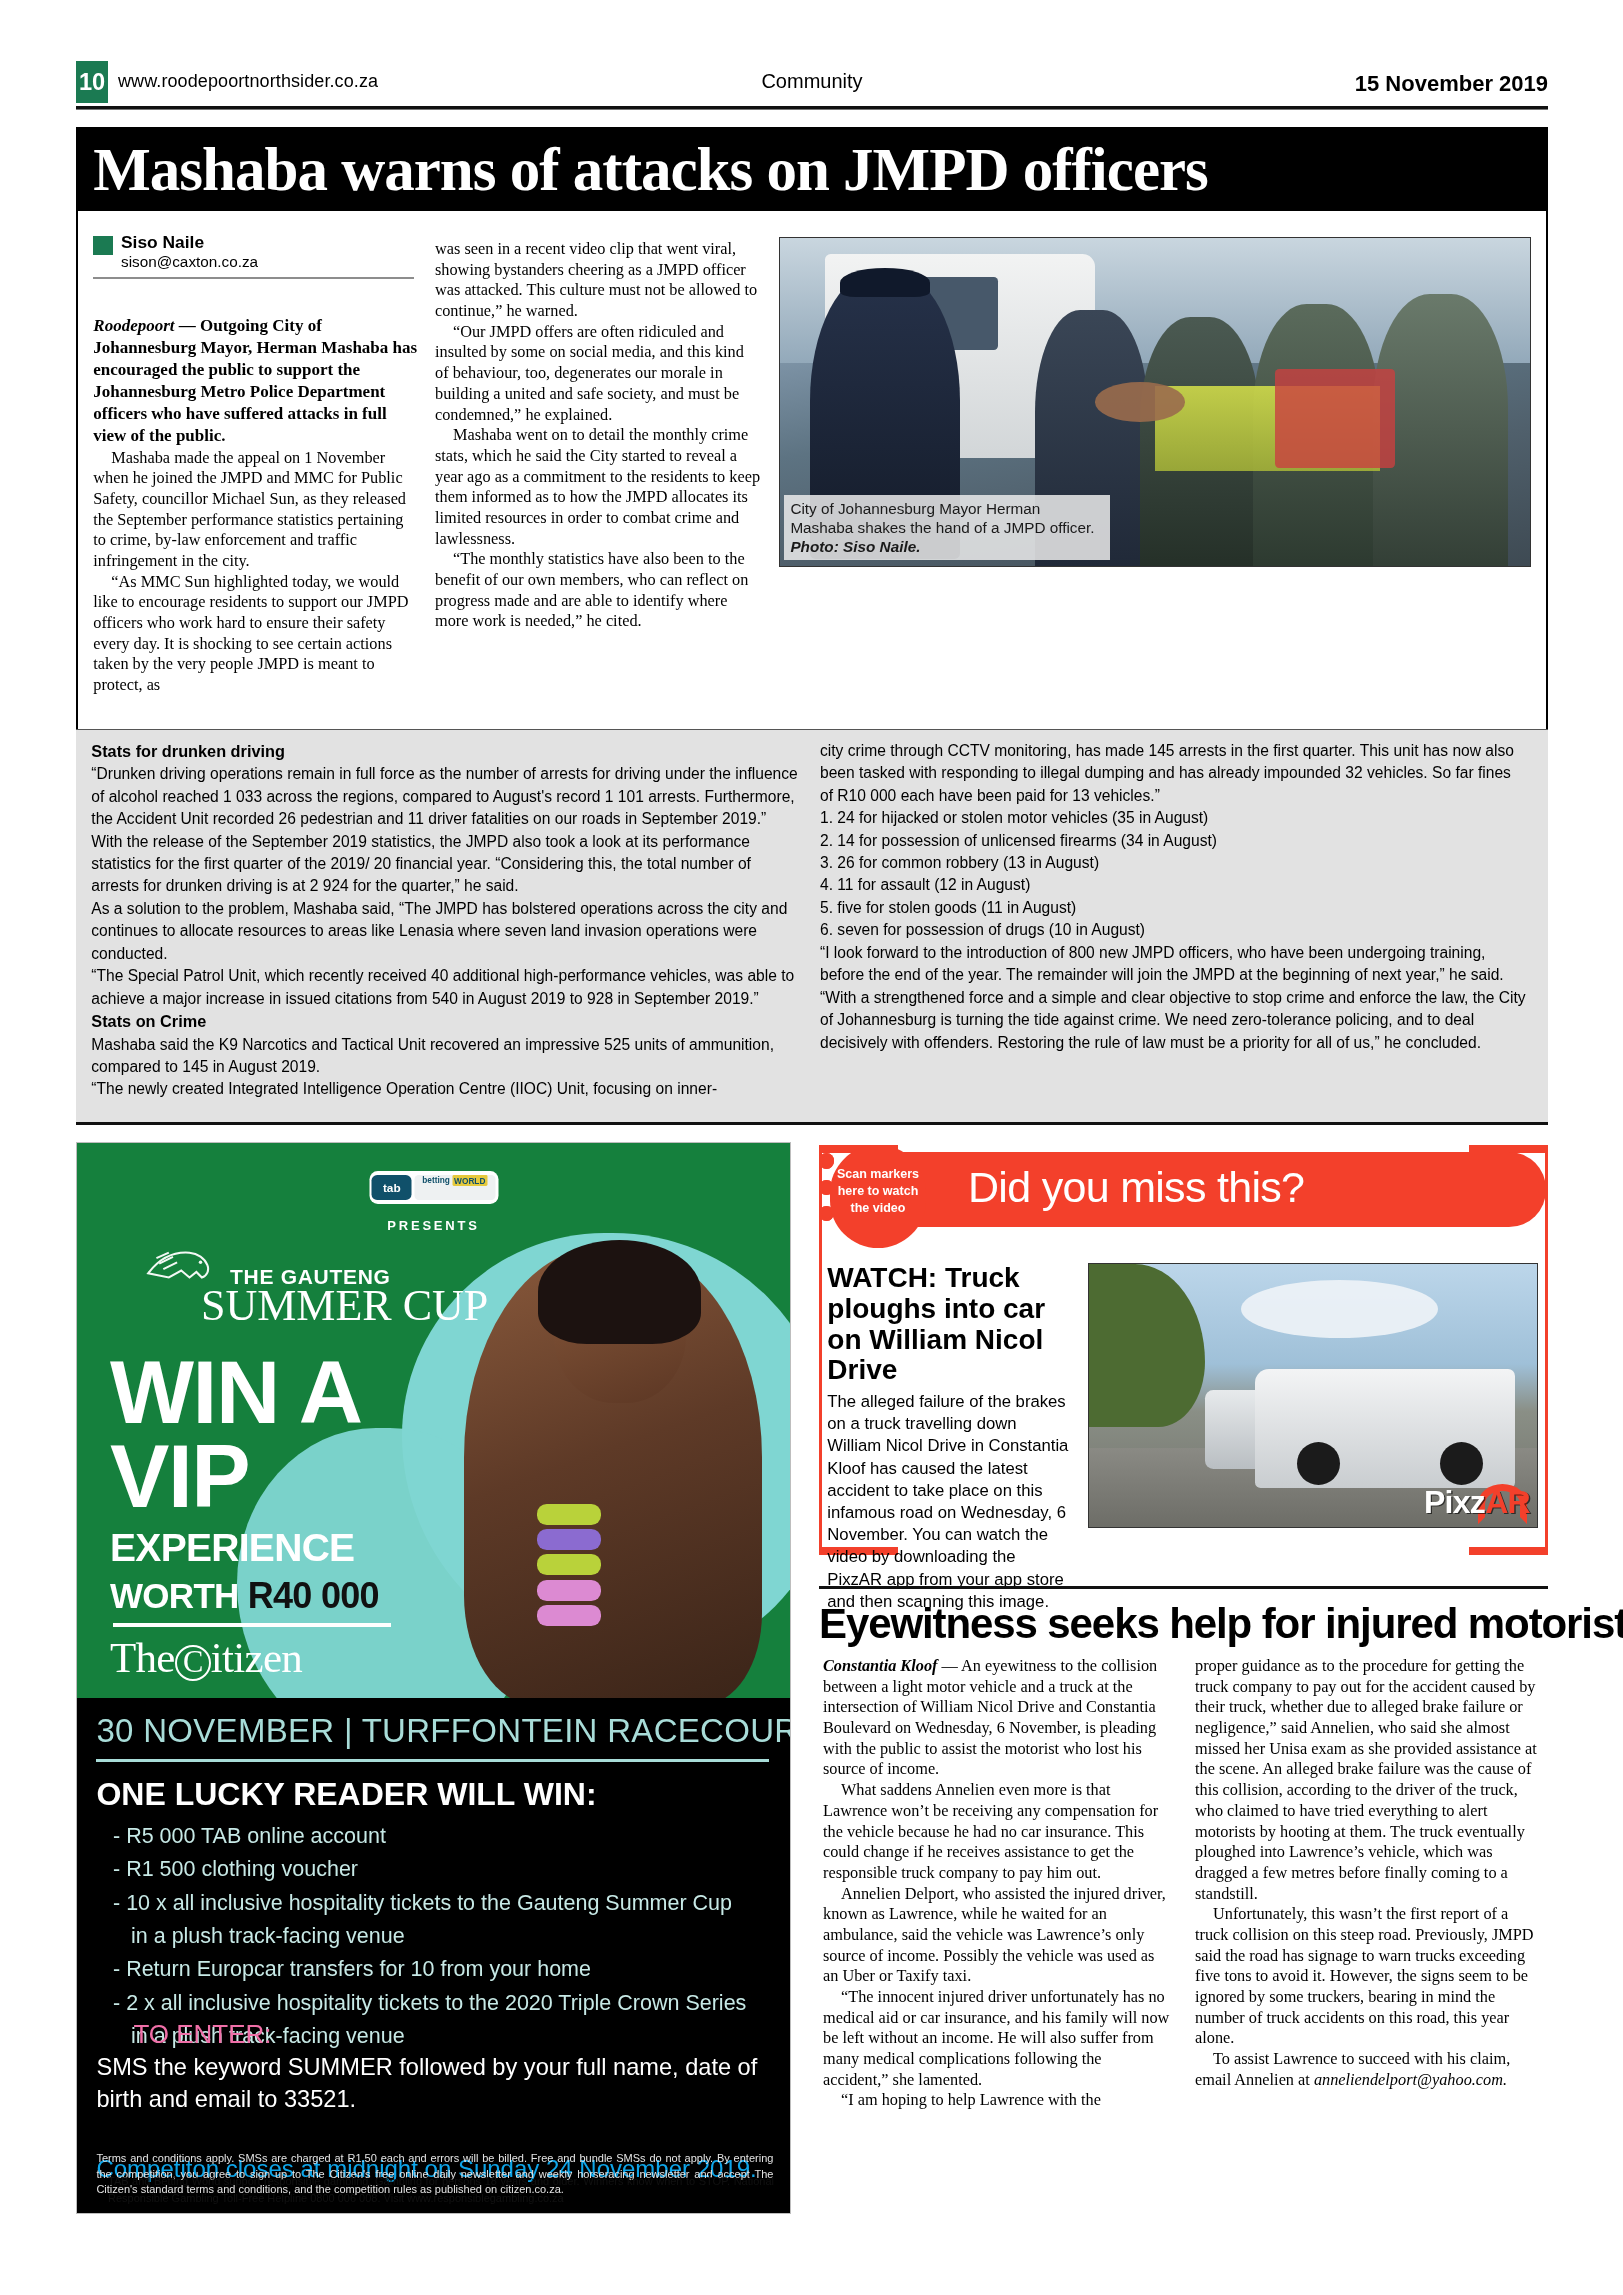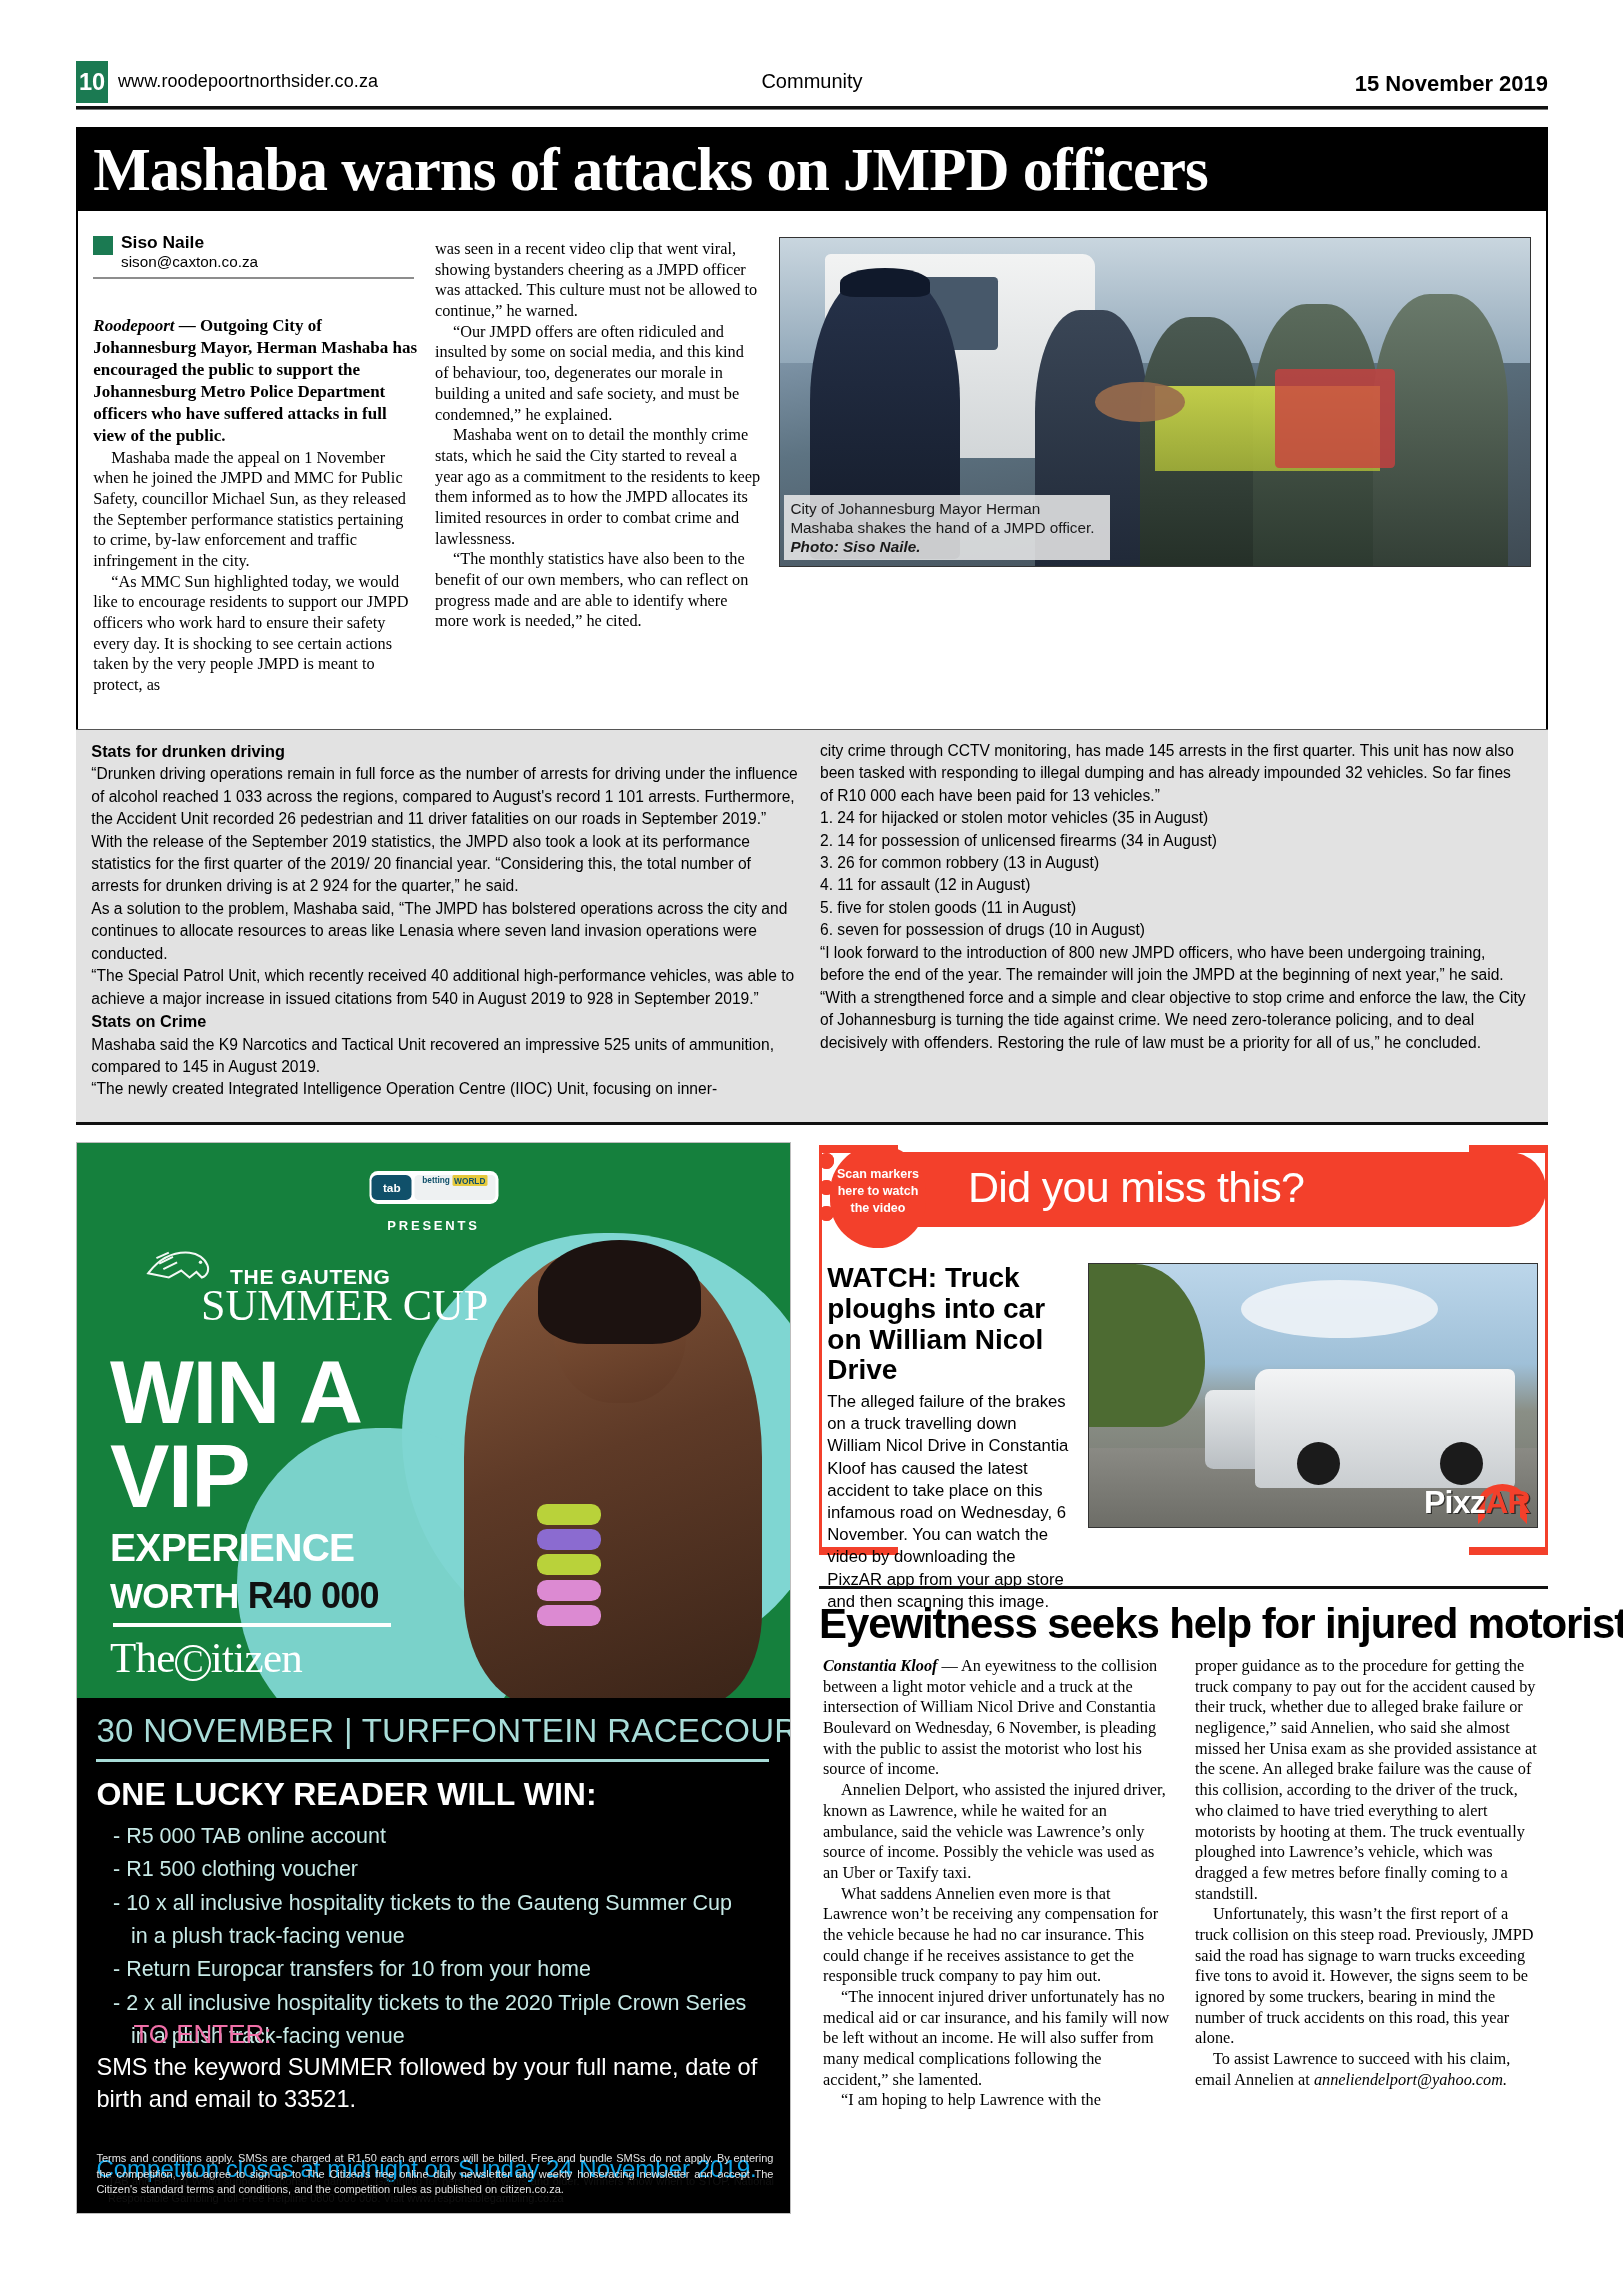--- a/index.html
+++ b/index.html
@@ -431,22 +431,22 @@
         <span>Pixz</span><em>AR</em>
       </div>
     </div>
   </div>
 
   <div class="eye-rule"></div>
   <div class="eye-head">Eyewitness seeks help for injured motorist</div>
 
   <div class="eye-col" id="eyeL">
     <p class="lead"><em>Constantia Kloof</em> — An eyewitness to the collision between a light motor vehicle and a truck at the intersection of William Nicol Drive and Constantia Boulevard on Wednesday, 6 November, is pleading with the public to assist the motorist who lost his source of income.</p>
+    <p>What saddens Annelien even more is that Lawrence won’t be receiving any compensation for the vehicle because he had no car insurance. This could change if he receives assistance to get the responsible truck company to pay him out.</p>
     <p>Annelien Delport, who assisted the injured driver, known as Lawrence, while he waited for an ambulance, said the vehicle was Lawrence’s only source of income. Possibly the vehicle was used as an Uber or Taxify taxi.</p>
-    <p>What saddens Annelien even more is that Lawrence won’t be receiving any compensation for the vehicle because he had no car insurance. This could change if he receives assistance to get the responsible truck company to pay him out.</p>
     <p>“The innocent injured driver unfortunately has no medical aid or car insurance, and his family will now be left without an income. He will also suffer from many medical complications following the accident,” she lamented.</p>
     <p>“I am hoping to help Lawrence with the</p>
   </div>
 
   <div class="eye-col" id="eyeR">
     <p style="text-indent:0">proper guidance as to the procedure for getting the truck company to pay out for the accident caused by their truck, whether due to alleged brake failure or negligence,” said Annelien, who said she almost missed her Unisa exam as she provided assistance at the scene. An alleged brake failure was the cause of this collision, according to the driver of the truck, who claimed to have tried everything to alert motorists by hooting at them. The truck eventually ploughed into Lawrence’s vehicle, which was dragged a few metres before finally coming to a standstill.</p>
     <p>Unfortunately, this wasn’t the first report of a truck collision on this steep road. Previously, JMPD said the road has signage to warn trucks exceeding five tons to avoid it. However, the signs seem to be ignored by some truckers, bearing in mind the number of truck accidents on this road, this year alone.</p>
     <p><span>To assist Lawrence to succeed with his claim, email Annelien at </span><i>anneliendelport@yahoo.com.</i></p>
   </div>
 

